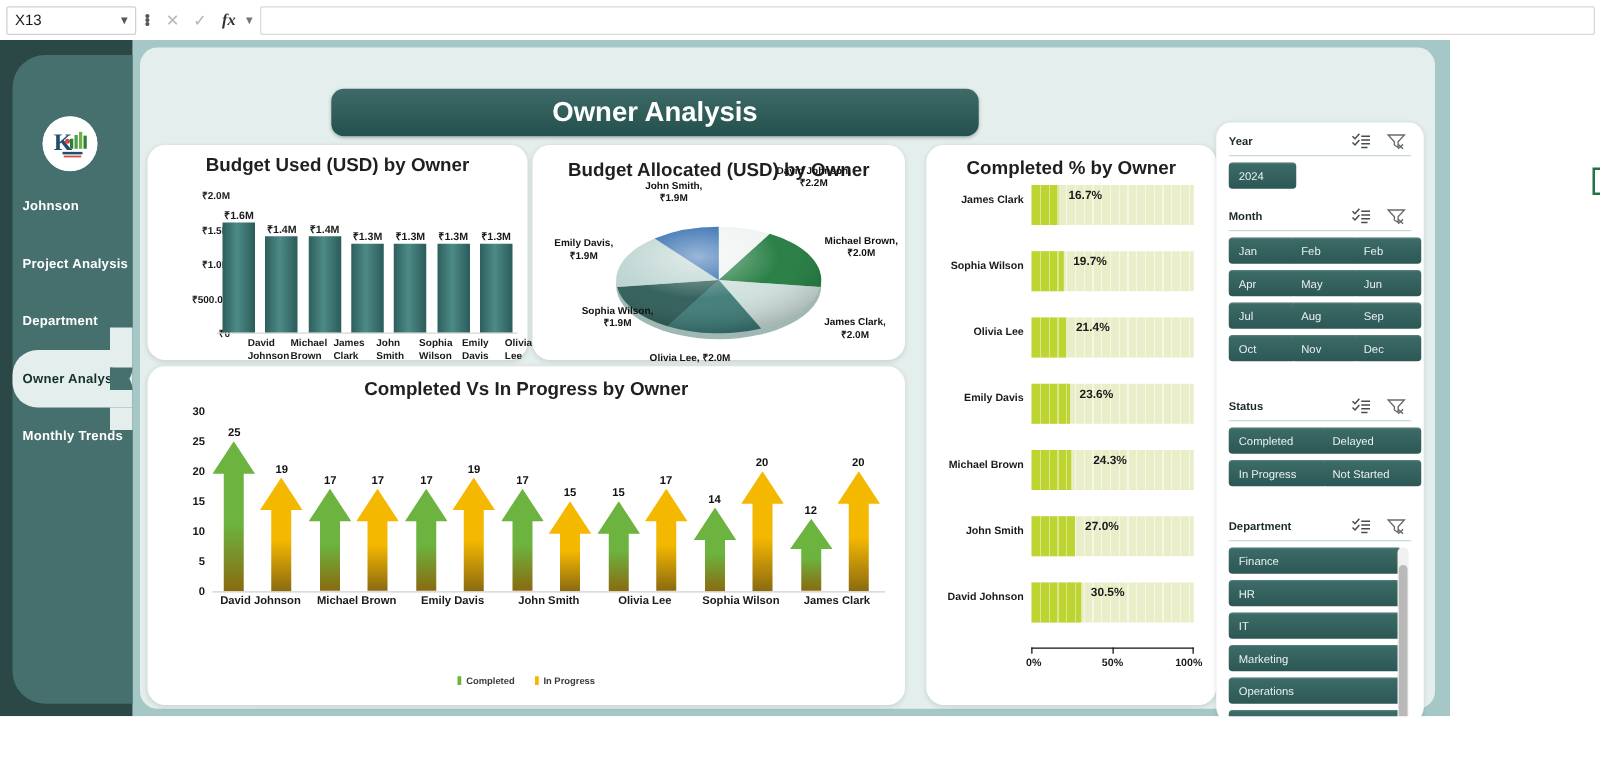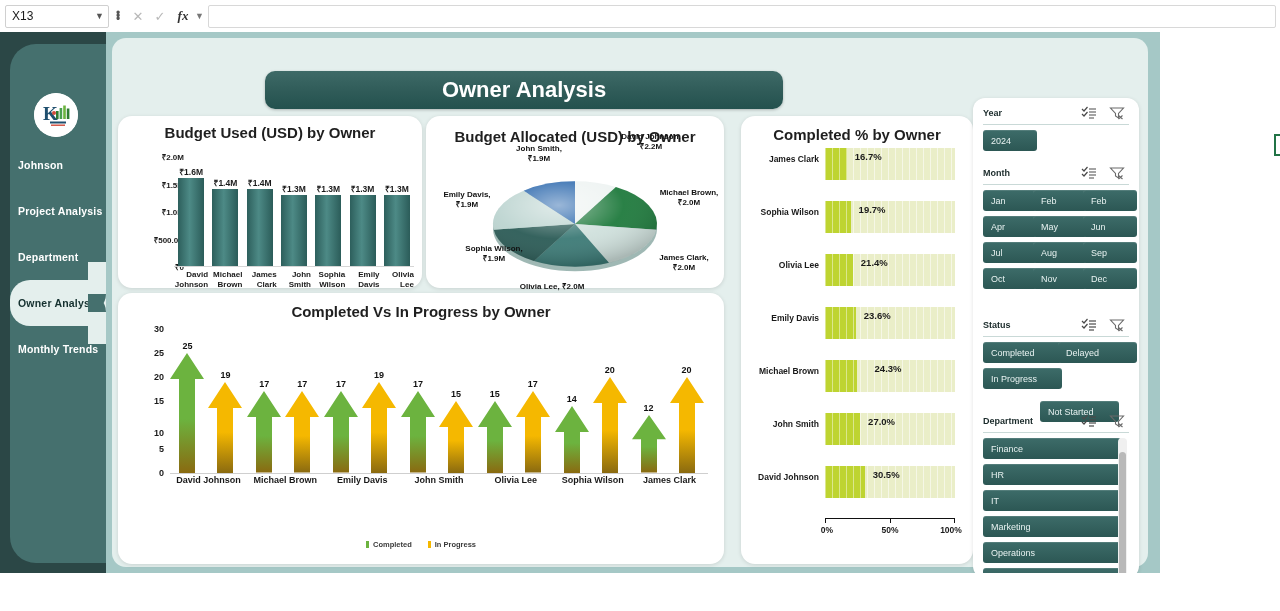--- a/index.html
+++ b/index.html
@@ -64,22 +64,22 @@
   .bc-wrap{position:absolute;left:0;top:22px;width:100%;height:150px;}
   .bc-yaxis{position:absolute;left:18px;top:18px;width:48px;height:110px;}
   .bc-ytick{position:absolute;right:0;font-size:8px;font-weight:bold;color:#1a1a1a;
     transform:translateY(-50%);white-space:nowrap;}
   .bc-plot{position:absolute;left:56px;top:18px;width:240px;height:110px;
     border-bottom:1px solid #d6d6d6;}
   .bc-col{position:absolute;bottom:0;width:26px;display:flex;flex-direction:column;
     align-items:center;justify-content:flex-end;height:100%;}
   .bc-val{font-size:8.5px;font-weight:bold;color:#1a1a1a;margin-bottom:1px;white-space:nowrap;}
   .bc-bar{width:26px;background:linear-gradient(90deg,#2d5f5c 0%,#4d8a86 45%,#2b5c59 100%);}
-  .bc-xlab{position:absolute;width:34px;text-align:right;font-size:8px;font-weight:bold;
-    color:#1a1a1a;line-height:10px;}
+  .bc-xlab{position:absolute;width:34px;text-align:left;font-size:8px;font-weight:bold;
+    color:#1a1a1a;line-height:10px;margin-left:24px;}
 
   
   .pie-wrap{position:absolute;left:0;top:20px;width:100%;height:152px;}
   .pie-lab{position:absolute;font-size:8px;font-weight:bold;color:#111;text-align:center;line-height:10px;}
 
   
   .cp-row{position:absolute;left:0;width:232px;height:44px;}
   .cp-name{position:absolute;left:6px;top:12px;width:72px;text-align:right;
     font-size:8.5px;font-weight:bold;color:#1a1a1a;}
   .cp-track{position:absolute;left:84px;top:6px;width:130px;height:32px;background:#eaeec8;
@@ -360,21 +360,21 @@
       <div class="cp-ticklab" style="left:210px;top:409px">100%</div>
     </div>
 
     <div class="card" id="card-arrows">
       <div class="card-title" style="padding-top:10px">Completed Vs In Progress by Owner</div>
       <div class="ar-yaxis" id="ar-y">
           <div class="ar-ytick" style="top: 0px;">30</div>
           <div class="ar-ytick" style="top: 24px;">25</div>
           <div class="ar-ytick" style="top: 48px;">20</div>
           <div class="ar-ytick" style="top: 72px;">15</div>
-          <div class="ar-ytick" style="top: 104px;">10</div>
+          <div class="ar-ytick" style="top: 96px;">10</div>
           <div class="ar-ytick" style="top: 120px;">5</div>
           <div class="ar-ytick" style="top: 144px;">0</div>
         </div>
       <div class="ar-plot" id="ar-plot">
           <div class="ar-group" style="left: 0px; width: 76.8571px;">
             <div class="ar-item" style="left: 0.428571px; height: 120px;">
               <svg width="34" height="120" viewBox="0 0 34 120" class="ar-shape">
                 <defs>
                   <linearGradient id="grd0_0" x1="0" y1="0" x2="0" y2="1">
                     <stop offset="0%" stop-color="#6cb33f"></stop>
@@ -652,21 +652,21 @@
                 </svg></div>
               <div class="sl-ico" style="right: 12px;"><svg width="16" height="14" viewBox="0 0 16 14">
                   <path d="M1.5 2 h13 l-5 5.5 v4.5 l-3 -2 v-2.5 Z" fill="none" stroke="#6a6a6a" stroke-width="1.1"></path>
                   <path d="M9.5 9.5 l4 3.5 M13.5 9.5 l-4 3.5" stroke="#6a6a6a" stroke-width="1.1"></path>
                 </svg></div>
             </div>
             <div class="sl-rule" style="top: 20px;"></div>
             <div class="sl-btn" style="left: 10px; top: 26px; width: 71px;">Completed</div>
             <div class="sl-btn" style="left: 85px; top: 26px; width: 71px;">Delayed</div>
             <div class="sl-btn" style="left: 10px; top: 52px; width: 71px;">In Progress</div>
-            <div class="sl-btn" style="left: 67px; top: 52px; width: 71px; margin-top: 33px;">Not Started</div>
+            <div class="sl-btn" style="left: 85px; top: 52px; width: 71px;">Not Started</div>
           </div>
           <div class="sl-block" style="top: 314px;">
             <div class="sl-head">
               <div class="sl-title">Department</div>
               <div class="sl-ico" style="right: 40px;"><svg width="16" height="14" viewBox="0 0 16 14">
                   <path d="M1 3 l2 2 l3.5-4" stroke="#4a4a4a" stroke-width="1.2" fill="none"></path>
                   <path d="M1 8 l2 2 l3.5-4" stroke="#4a4a4a" stroke-width="1.2" fill="none"></path>
                   <line x1="8" y1="3" x2="15" y2="3" stroke="#4a4a4a" stroke-width="1.2"></line>
                   <line x1="8" y1="6" x2="15" y2="6" stroke="#4a4a4a" stroke-width="1.2"></line>
                   <line x1="8" y1="9" x2="15" y2="9" stroke="#4a4a4a" stroke-width="1.2"></line>

